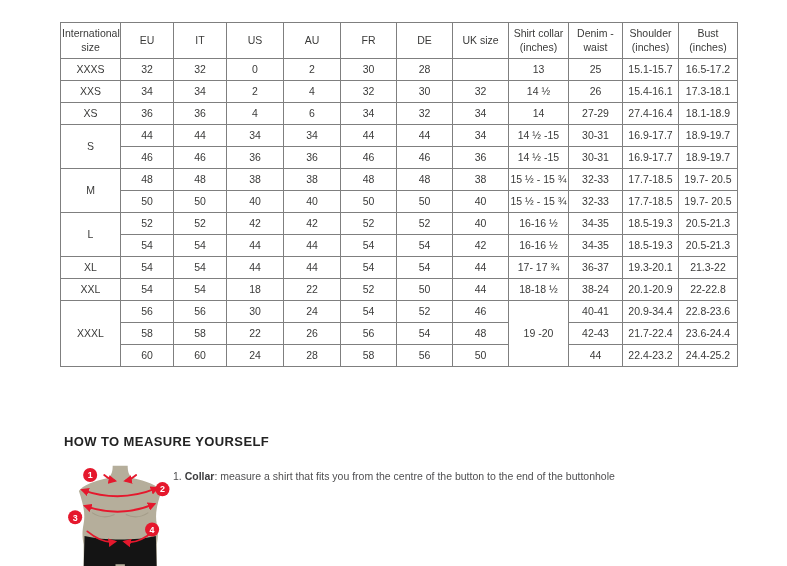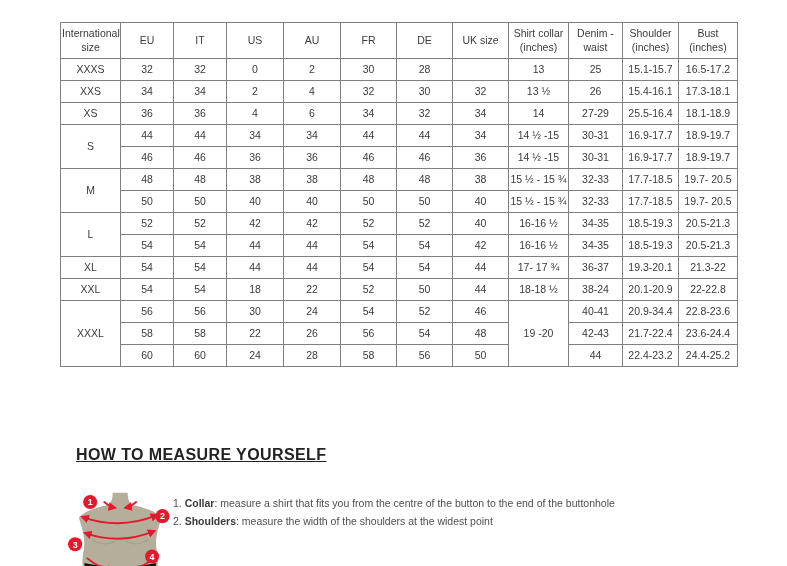--- a/index.html
+++ b/index.html
@@ -24,32 +24,32 @@
     border:1px solid var(--border);
     text-align:center;vertical-align:middle;
     font-size:10.5px;font-weight:400;color:var(--text);
     padding:1px 1px;line-height:1.25;
   }
   table.size-chart thead th{height:36px;}
   table.size-chart tbody td{height:22px;white-space:nowrap;}
   
   .measure{position:absolute;left:60px;top:430px;width:680px;}
   .measure-heading{
-    margin:16px;font-size:16px;font-weight:700;color:#232323;
+    margin:4px;font-size:13px;font-weight:700;color:#232323;
     letter-spacing:.4px;
-    text-decoration:underline;
   }
   .measure-body{position:relative;height:128px;}
   .figure-svg{position:absolute;left:2px;top:10px;}
   ol.steps{
     position:absolute;left:113px;top:17px;margin:0;padding:0;list-style:none;
   }
   ol.steps li{
     font-size:10.5px;color:#4f4f51;margin:0 0 6px 0;line-height:12px;
     white-space:nowrap;
+    text-align:right;
   }
   ol.steps li b{color:#3b3b3d;}
 </style>
 </head>
 <body>
 
 <table class="size-chart">
   <colgroup>
     <col style="width:60px">
       <col style="width:53px">
@@ -97,37 +97,37 @@
       </tr>
       <tr>
         <td rowspan="1">XXS</td>
         <td>34</td>
         <td>34</td>
         <td>2</td>
         <td>4</td>
         <td>32</td>
         <td>30</td>
         <td>32</td>
-        <td>13 ½</td>
+        <td>14 ½</td>
         <td>26</td>
         <td>15.4-16.1</td>
         <td>17.3-18.1</td>
       </tr>
       <tr>
         <td rowspan="1">XS</td>
         <td>36</td>
         <td>36</td>
         <td>4</td>
         <td>6</td>
         <td>34</td>
         <td>32</td>
         <td>34</td>
         <td>14</td>
         <td>27-29</td>
-        <td>25.5-16.4</td>
+        <td>27.4-16.4</td>
         <td>18.1-18.9</td>
       </tr>
       <tr>
         <td rowspan="2">S</td>
         <td>44</td>
         <td>44</td>
         <td>34</td>
         <td>34</td>
         <td>44</td>
         <td>44</td>
@@ -317,16 +317,15 @@
         </g>
         <g>
           <circle cx="96" cy="70" r="7.5" fill="var(--accent-red,#e5182d)"></circle>
           <text x="96" y="73.5">4</text>
         </g>
       </g>
     </svg>
 
     <ol class="steps" id="measure-steps">
         <li><span>1. </span><b>Collar</b><span>: measure a shirt that fits you from the centre of the button to the end of the buttonhole</span></li>
-        <li><span>2. </span><b>Shoulders</b><span>: measure the width of the shoulders at the widest point</span></li>
       </ol>
   </div>
 </div>
 
 </body></html>

